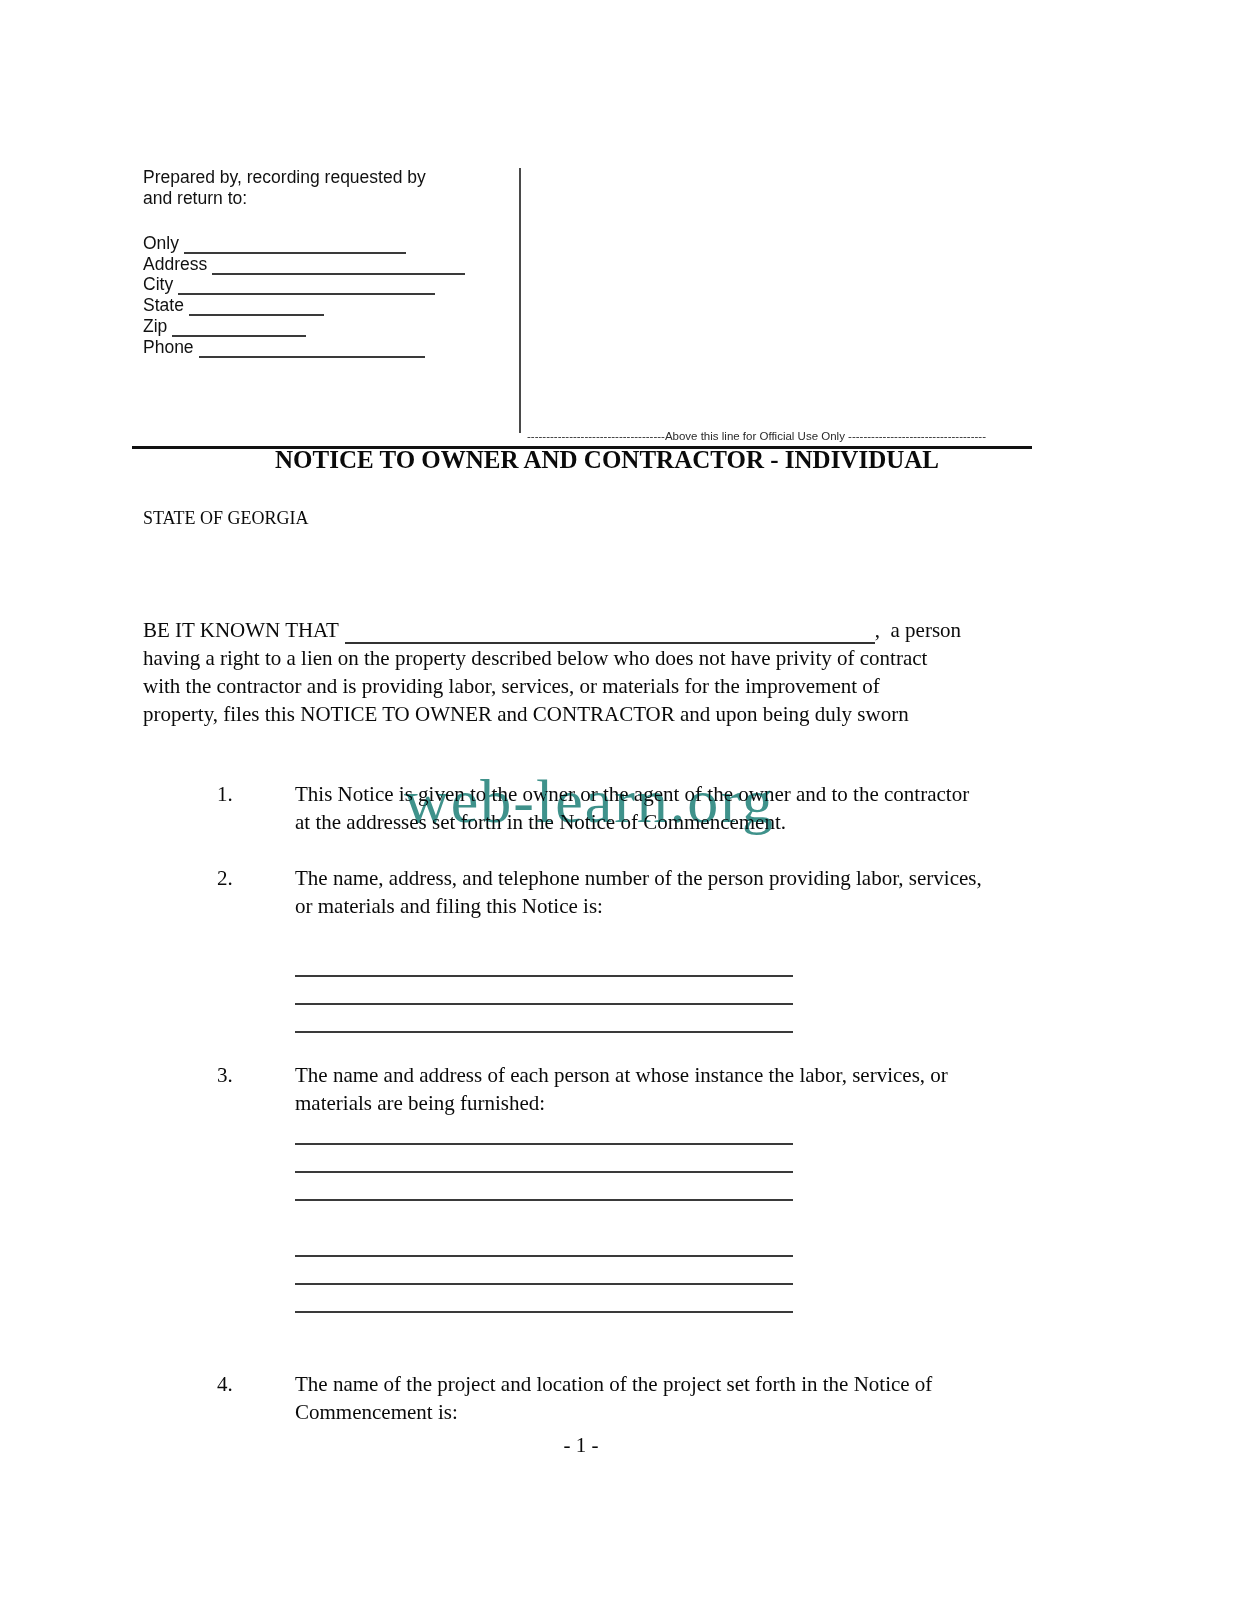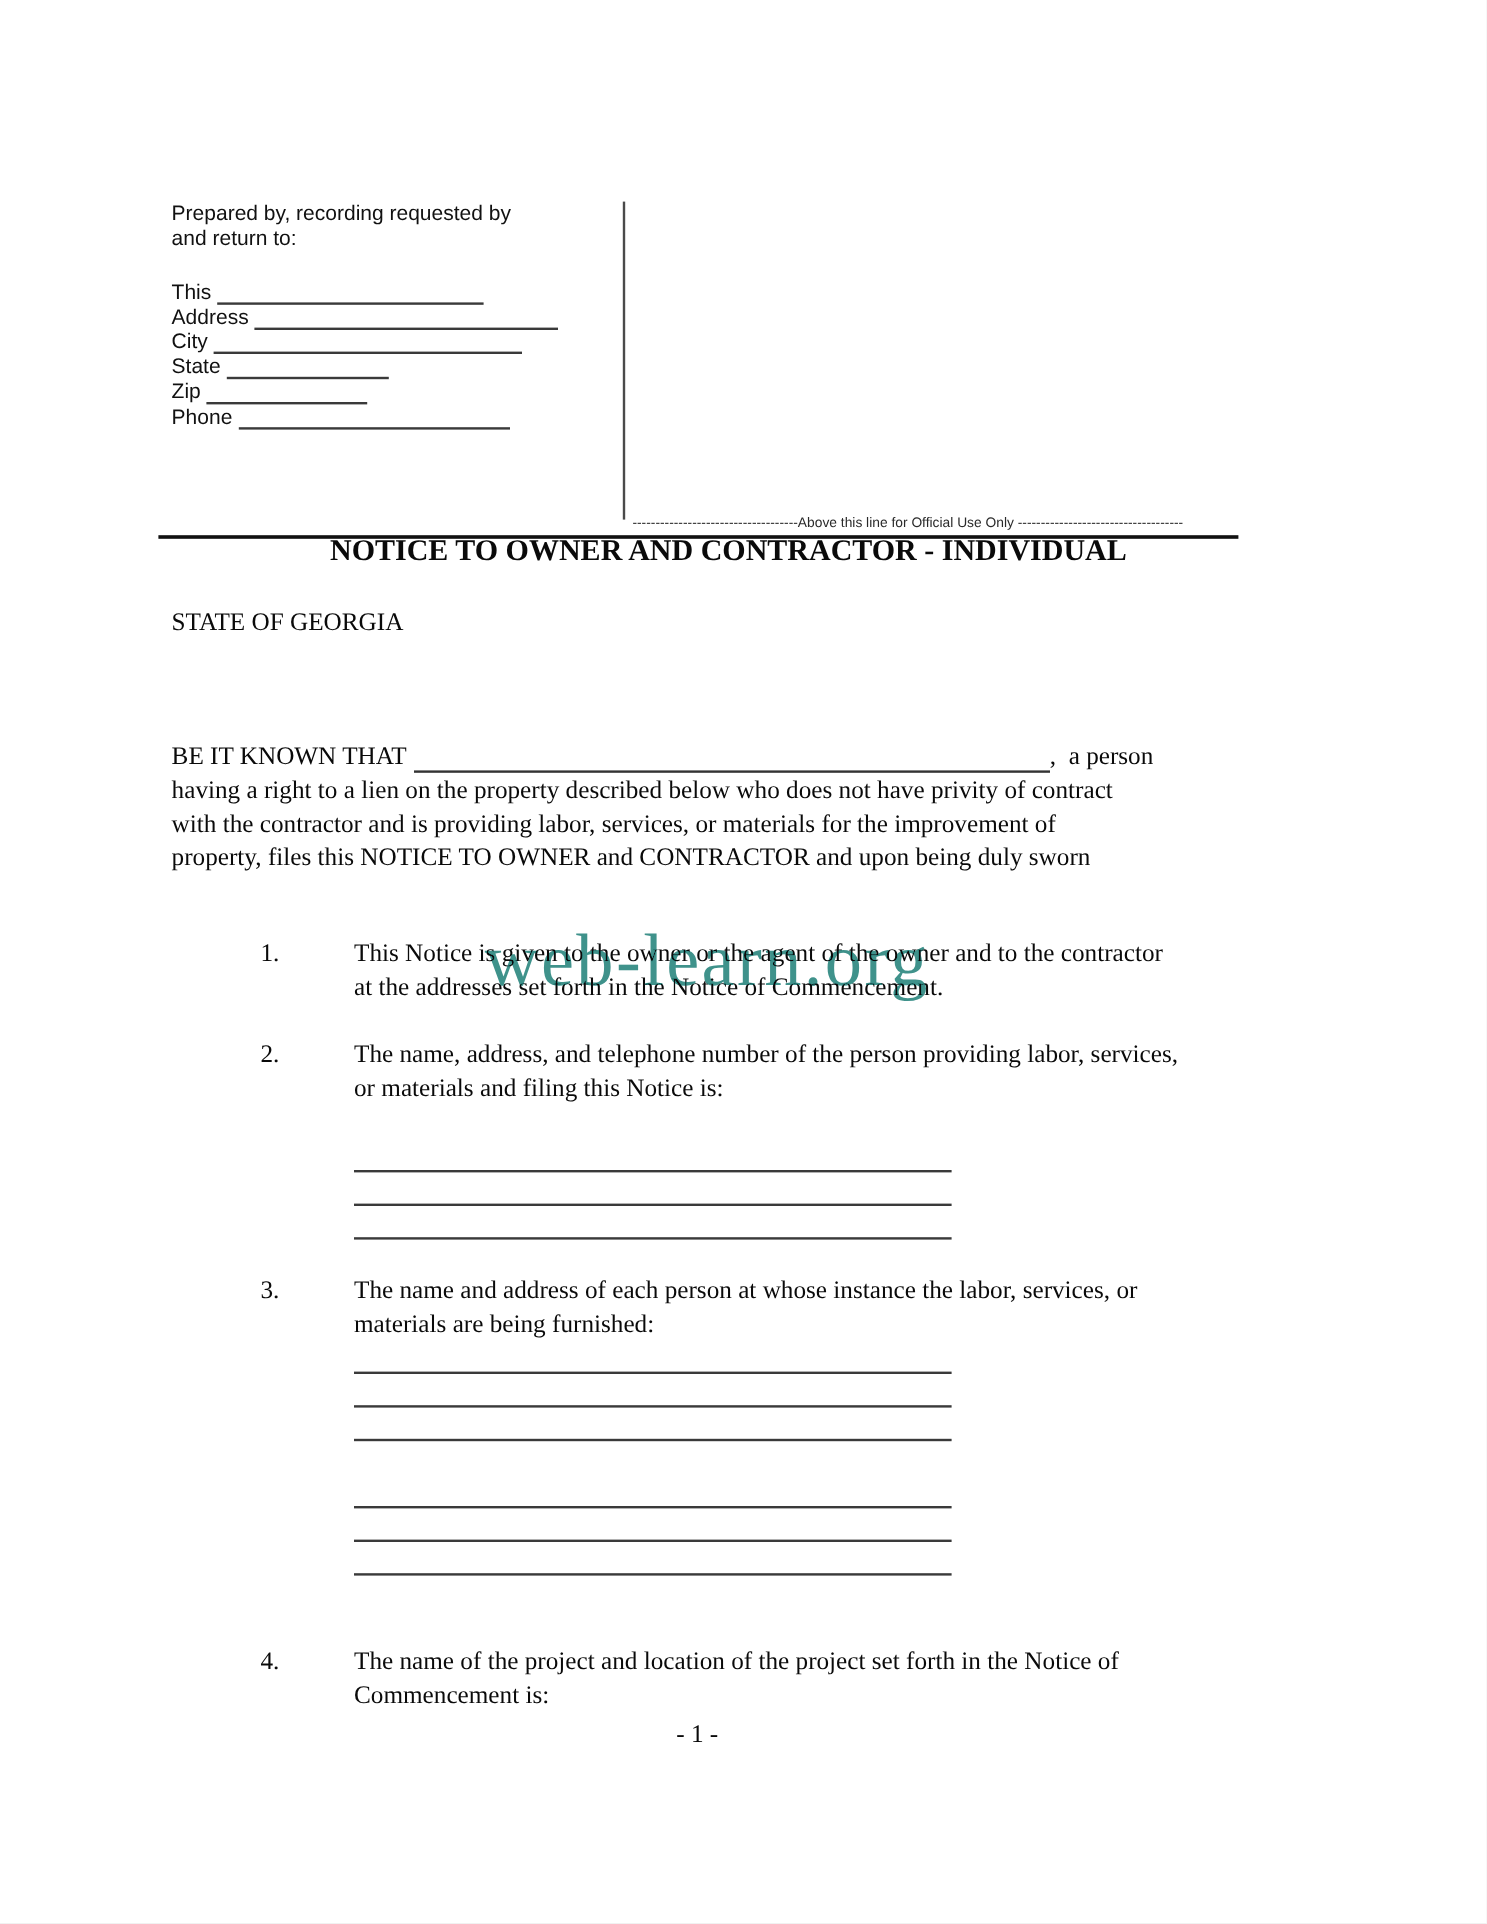--- a/index.html
+++ b/index.html
@@ -36,21 +36,21 @@
     font-family:"Liberation Sans", sans-serif;
     font-size:11.5px;line-height:14px;color:#2a2a2a;white-space:nowrap;
   }
   
   .hrule{position:absolute;left:132px;top:446px;width:900px;height:3px;background:#111;}
 
   .doc-title{
     position:absolute;left:0;top:445px;width:1214px;
     text-align:center;font-weight:bold;font-size:25px;line-height:30px;
   }
-  .state-line{position:absolute;left:143px;top:504px;font-size:21px;line-height:28px;font-family:Liberation Serif, serif;}
+  .state-line{position:absolute;left:143px;top:504px;font-size:18px;line-height:28px;font-family:Liberation Serif, serif;}
   .county-line{position:absolute;left:143px;top:561px;font-size:21px;line-height:28px;display:flex;align-items:flex-end;}
   .county-line .blankline{height:22px;margin-left:8px;border-bottom-color:#333;}
   .w-county{width:238px}
 
   .intro{
     position:absolute;left:143px;top:616px;width:915px;
     font-size:21px;line-height:28px;
   }
   .intro .first{display:flex;align-items:flex-end;height:28px;text-align:right;}
   .intro .first .blankline{height:22px;margin-left:6px;margin-right:0;border-bottom-color:#333;}
@@ -87,21 +87,21 @@
 </head>
 <body>
 
 <div class="page">
 
   <div class="prep">
     <div>Prepared by, recording requested by</div>
     <div>and return to:</div>
     <div class="fields">
       <div class="field-row">
-        <span class="lbl">This</span>
+        <span class="lbl">Only</span>
         <span class="blankline w-name"></span>
       </div>
       <div class="field-row">
         <span class="lbl">Address</span>
         <span class="blankline w-address"></span>
       </div>
       <div class="field-row">
         <span class="lbl">City</span>
         <span class="blankline w-city"></span>
       </div>

